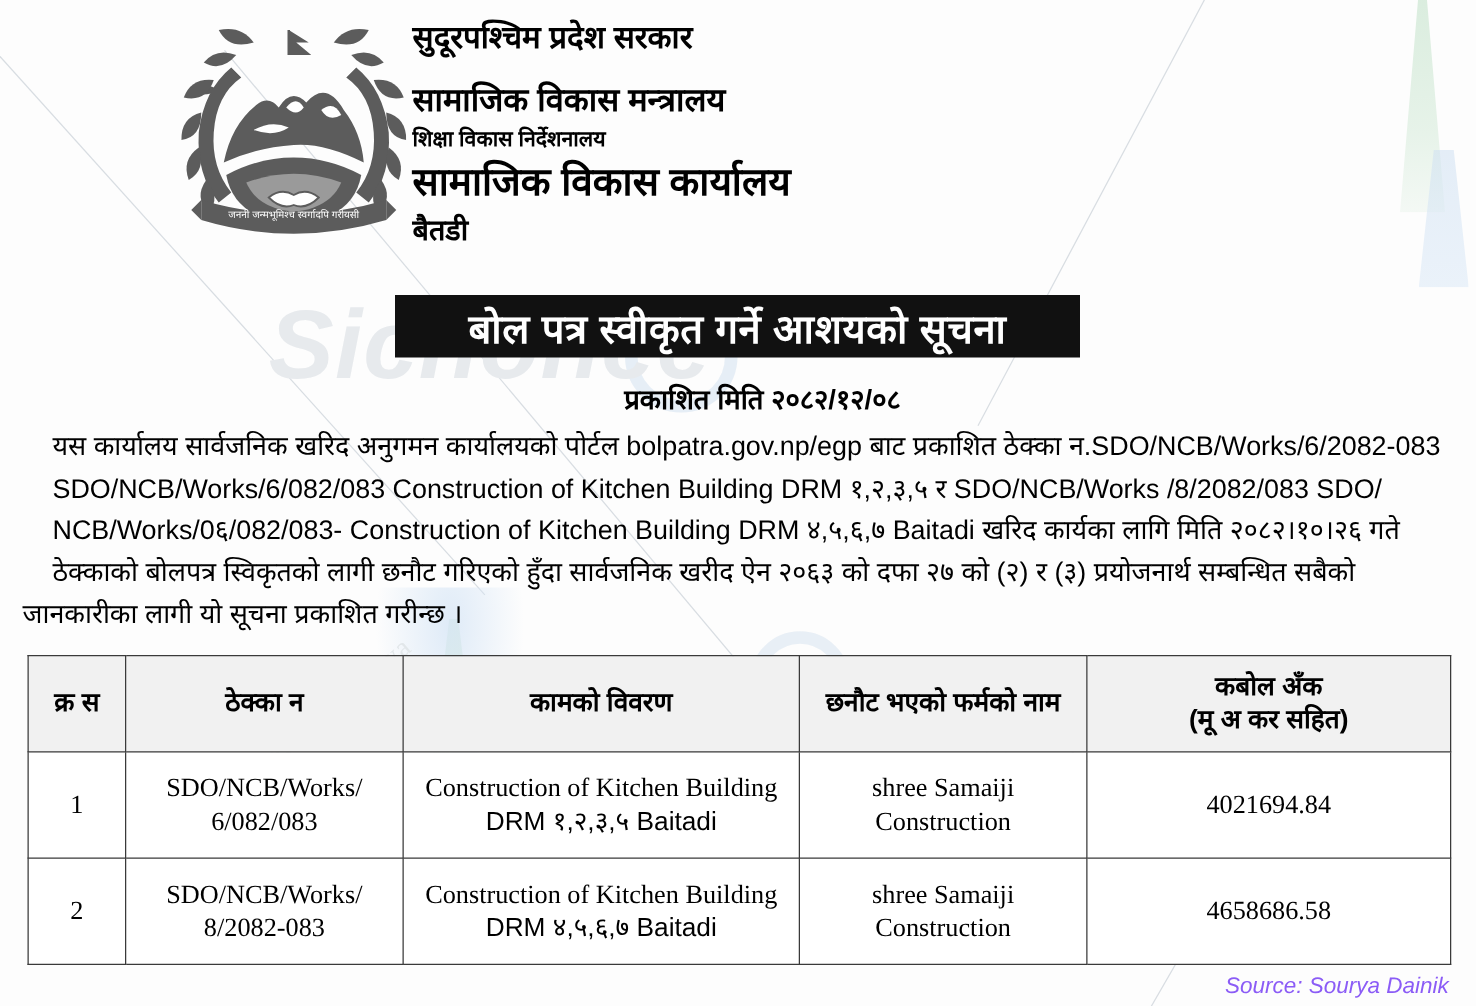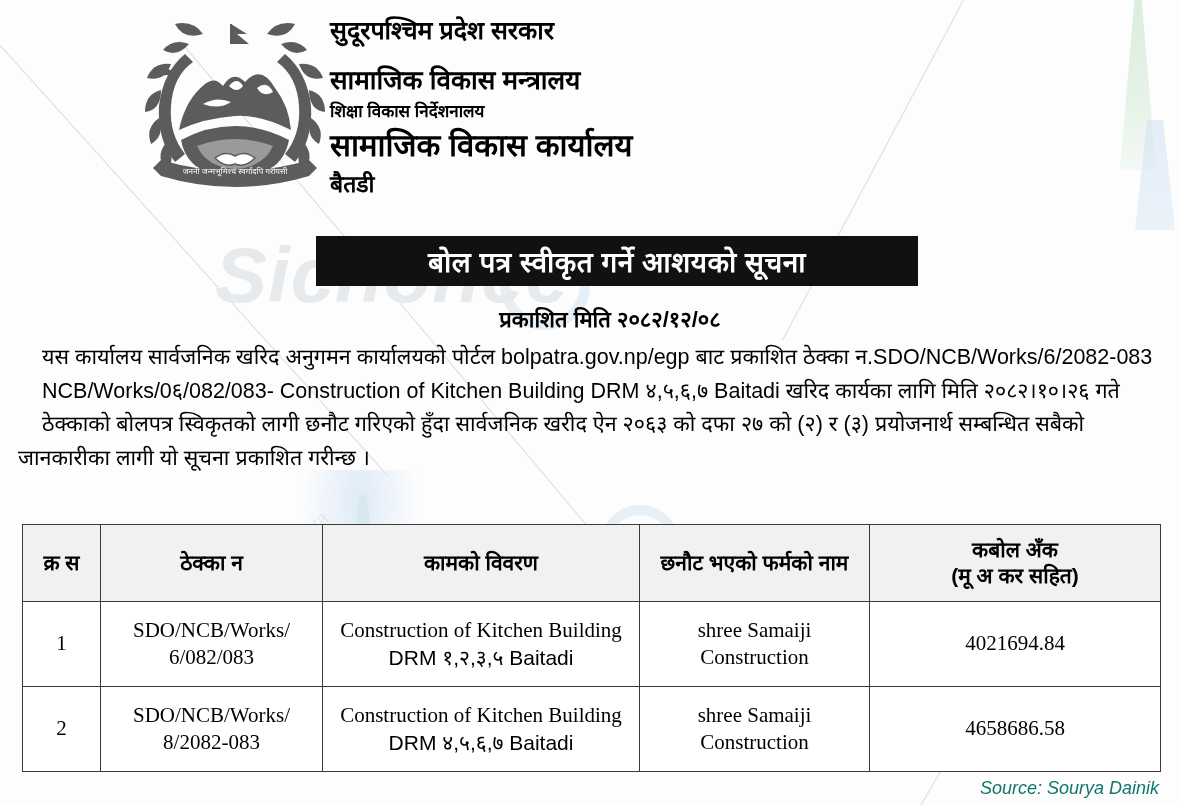--- a/index.html
+++ b/index.html
@@ -132,28 +132,28 @@
     font-size: 23px;
     font-weight: 700;
     line-height: 1.3;
     margin-top: 4px;
   }
 
   .banner {
     position: absolute;
     left: 316px;
     top: 236px;
-    width: 602px;
+    width: 548px;
     height: 50px;
     background: #111111;
     color: #ffffff;
     display: flex;
     align-items: center;
     justify-content: center;
-    font-size: 28px;
+    font-size: 32px;
     font-weight: 700;
     letter-spacing: .5px;
   }
 
   .pub-date {
     position: absolute;
     left: 330px;
     top: 303px;
     width: 560px;
     text-align: center;
@@ -218,21 +218,21 @@
   .col-fn  { width: 230px; }
   .col-amt { width: 291px; }
 
   .source {
     position: absolute;
     right: 22px;
     top: 778px;
     font-size: 18px;
     font-style: italic;
     font-family: "Liberation Sans", sans-serif;
-    color: #0f766e;
+    color: #8b5cf6;
   }
 </style>
 </head>
 <body>
 
 <div id="page">
 
   <div class="wm-layer">
     <div class="wm-line" style="left:-40px; top:0px; width:640px; transform:rotate(48deg);"></div>
     <div class="wm-line" style="left:180px; top:40px; width:700px; transform:rotate(50deg);"></div>
@@ -319,20 +319,23 @@
       <div class="nep h-l5">बैतडी</div>
     </div>
 
     <div class="banner nep">बोल पत्र स्वीकृत गर्ने आशयको सूचना</div>
 
     <div class="pub-date nep">प्रकाशित मिति २०८२/१२/०८</div>
 
     <div class="para nep">
       <span class="ln just">
           <span>यस कार्यालय सार्वजनिक खरिद अनुगमन कार्यालयको पोर्टल bolpatra.gov.np/egp बाट प्रकाशित ठेक्का न.SDO/NCB/Works/6/2082-083</span>
+        </span>
+      <span class="ln just">
+          <span>SDO/NCB/Works/6/082/083 Construction of Kitchen Building DRM १,२,३,५ र SDO/NCB/Works /8/2082/083 SDO/</span>
         </span>
       <span class="ln just">
           <span>NCB/Works/0६/082/083- Construction of Kitchen Building DRM ४,५,६,७ Baitadi खरिद कार्यका लागि मिति २०८२।१०।२६ गते</span>
         </span>
       <span class="ln just">
           <span>ठेक्काको बोलपत्र स्विकृतको लागी छनौट गरिएको हुँदा सार्वजनिक खरीद ऐन २०६३ को दफा २७ को (२) र (३) प्रयोजनार्थ सम्बन्धित सबैको</span>
         </span>
       <span class="ln"><span>जानकारीका लागी यो सूचना प्रकाशित गरीन्छ ।</span></span>
     </div>
 

